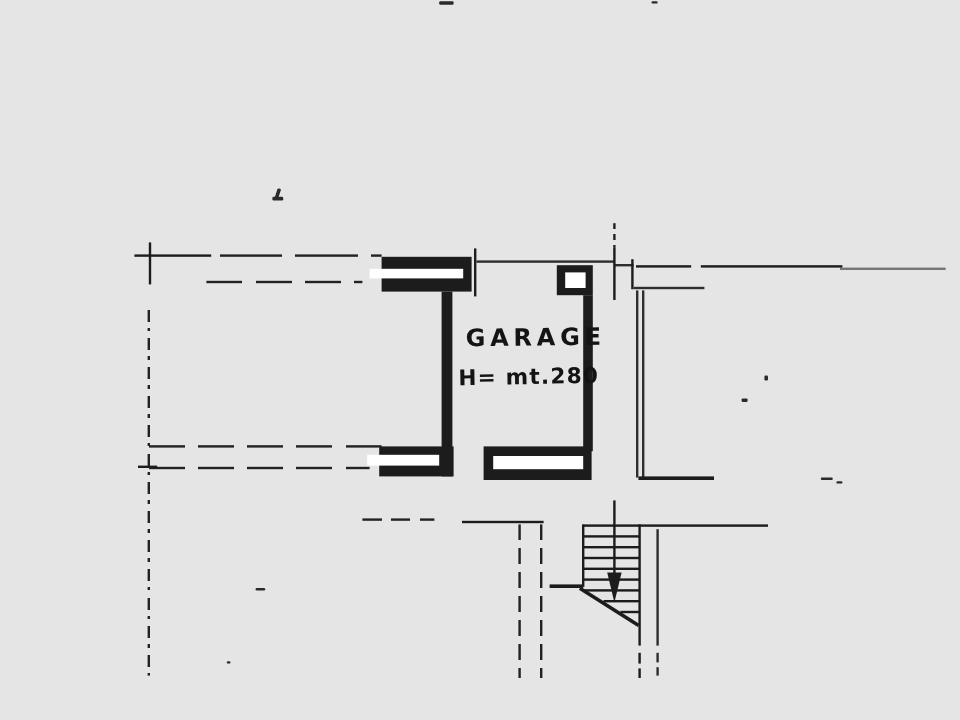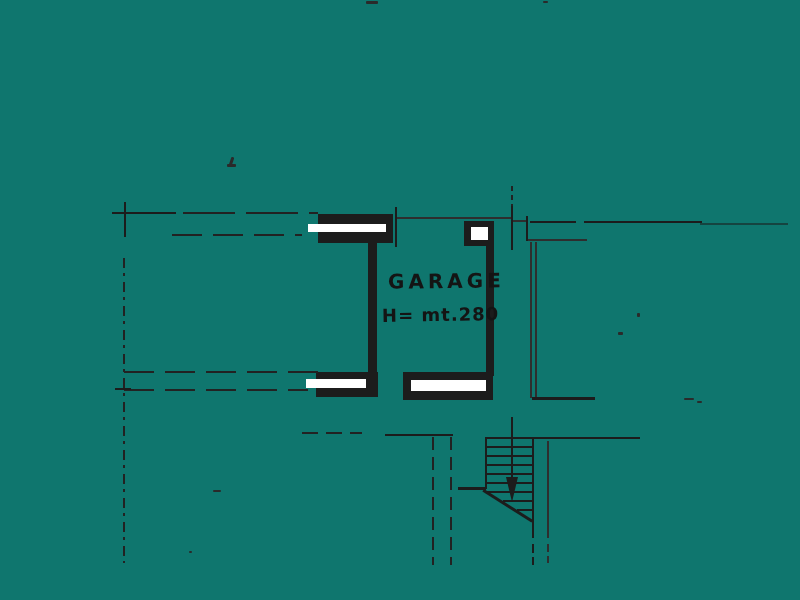--- a/index.html
+++ b/index.html
@@ -1,17 +1,17 @@
 <!DOCTYPE html>
 <html><head>
 <meta charset="utf-8">
 <style>
   html,body{margin:0;padding:0;background:#ffffff;}
   #plan{
-    position:relative;width:800px;height:600px;background:#0f766e;overflow:hidden;
+    position:relative;width:800px;height:600px;background:#e5e5e5;overflow:hidden;
     font-family:"DejaVu Sans","Liberation Sans",sans-serif;
   }
   .ln{position:absolute;background:#1c1c1c;}
   .soft{background:#2e2e2e;}
   .wh{position:absolute;background:#ffffff;}
   
   .dh-long{position:absolute;background:repeating-linear-gradient(90deg,#222 0 52px,transparent 52px 63px);}
   .dh-med{position:absolute;background:repeating-linear-gradient(90deg,#222 0 30px,transparent 30px 41px);}
   .dh-short{position:absolute;background:repeating-linear-gradient(90deg,#222 0 16px,transparent 16px 24px);}
   

